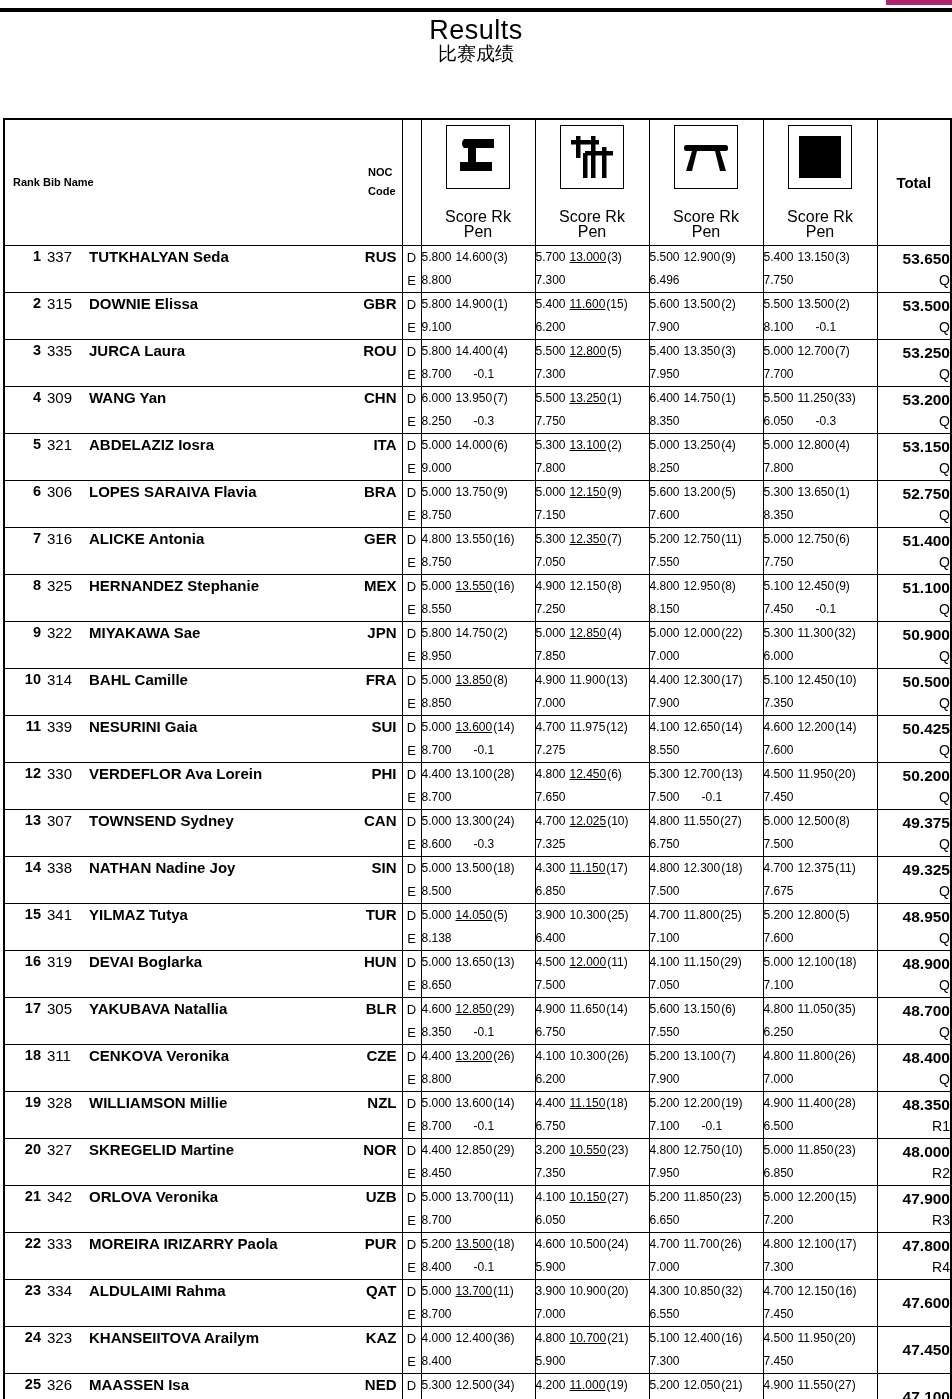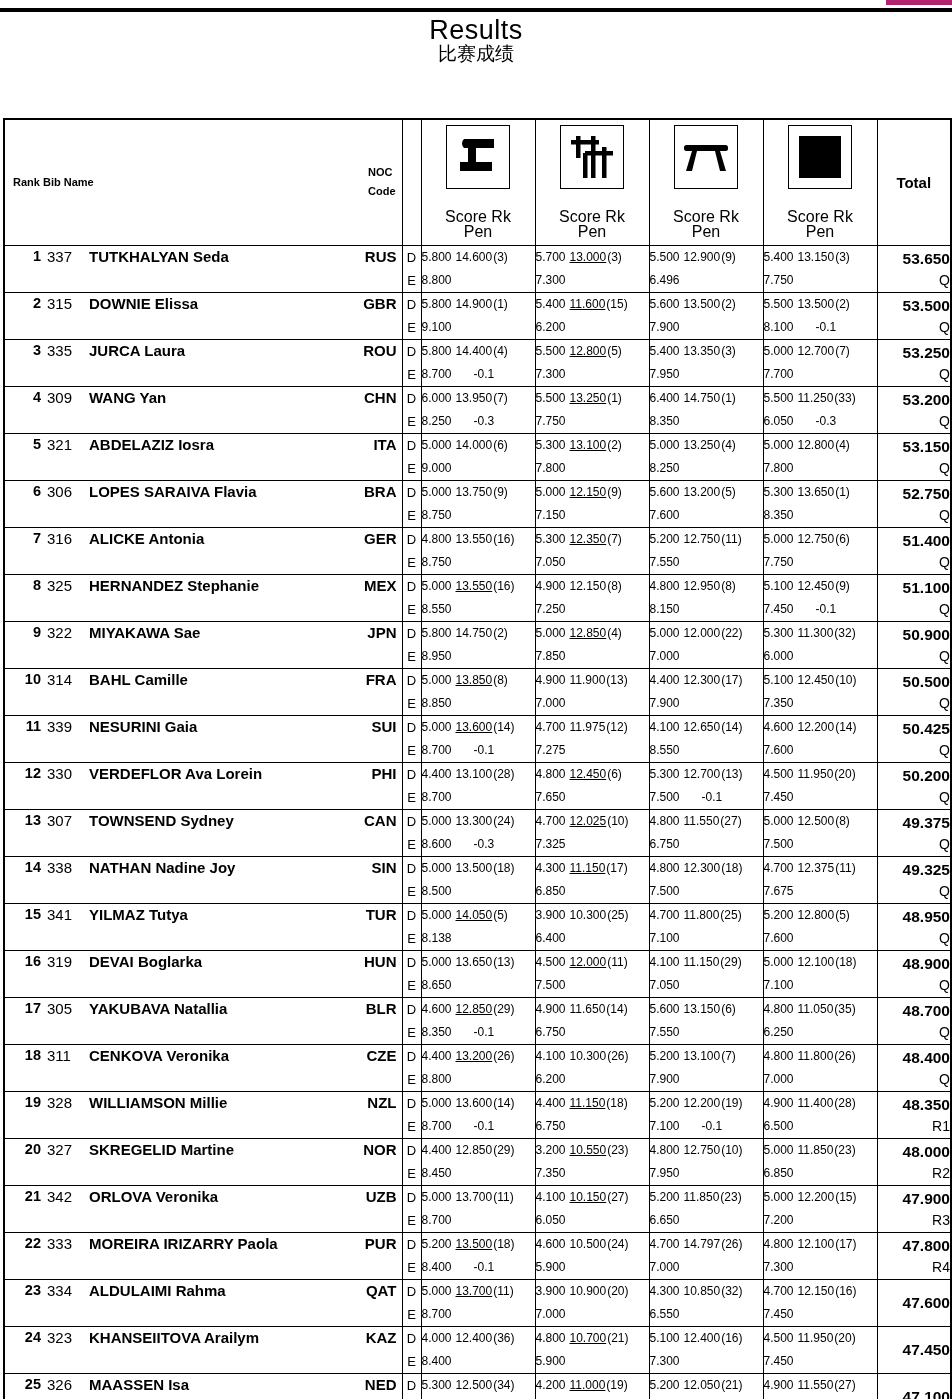--- a/index.html
+++ b/index.html
@@ -970,21 +970,21 @@
         </td>
         <td class="d-app">
           <div class="ap-line"><span class="ap-d">5.200</span><span class="ap-sc u">13.500</span><span class="ap-rk">(18)</span></div>
           <div class="ap-line"><span class="ap-e">8.400</span><span class="ap-pen">-0.1</span></div>
         </td>
         <td class="d-app">
           <div class="ap-line"><span class="ap-d">4.600</span><span class="ap-sc">10.500</span><span class="ap-rk">(24)</span></div>
           <div class="ap-line"><span class="ap-e">5.900</span><span class="ap-pen"></span></div>
         </td>
         <td class="d-app">
-          <div class="ap-line"><span class="ap-d">4.700</span><span class="ap-sc">14.797</span><span class="ap-rk">(26)</span></div>
+          <div class="ap-line"><span class="ap-d">4.700</span><span class="ap-sc">11.700</span><span class="ap-rk">(26)</span></div>
           <div class="ap-line"><span class="ap-e">7.000</span><span class="ap-pen"></span></div>
         </td>
         <td class="d-app">
           <div class="ap-line"><span class="ap-d">4.800</span><span class="ap-sc">12.100</span><span class="ap-rk">(17)</span></div>
           <div class="ap-line"><span class="ap-e">7.300</span><span class="ap-pen"></span></div>
         </td>
         <td class="d-total"><span>47.800</span><span class="tot-q">R4</span></td>
       </tr>
       <tr class="data-row">
         <td class="d-name">

